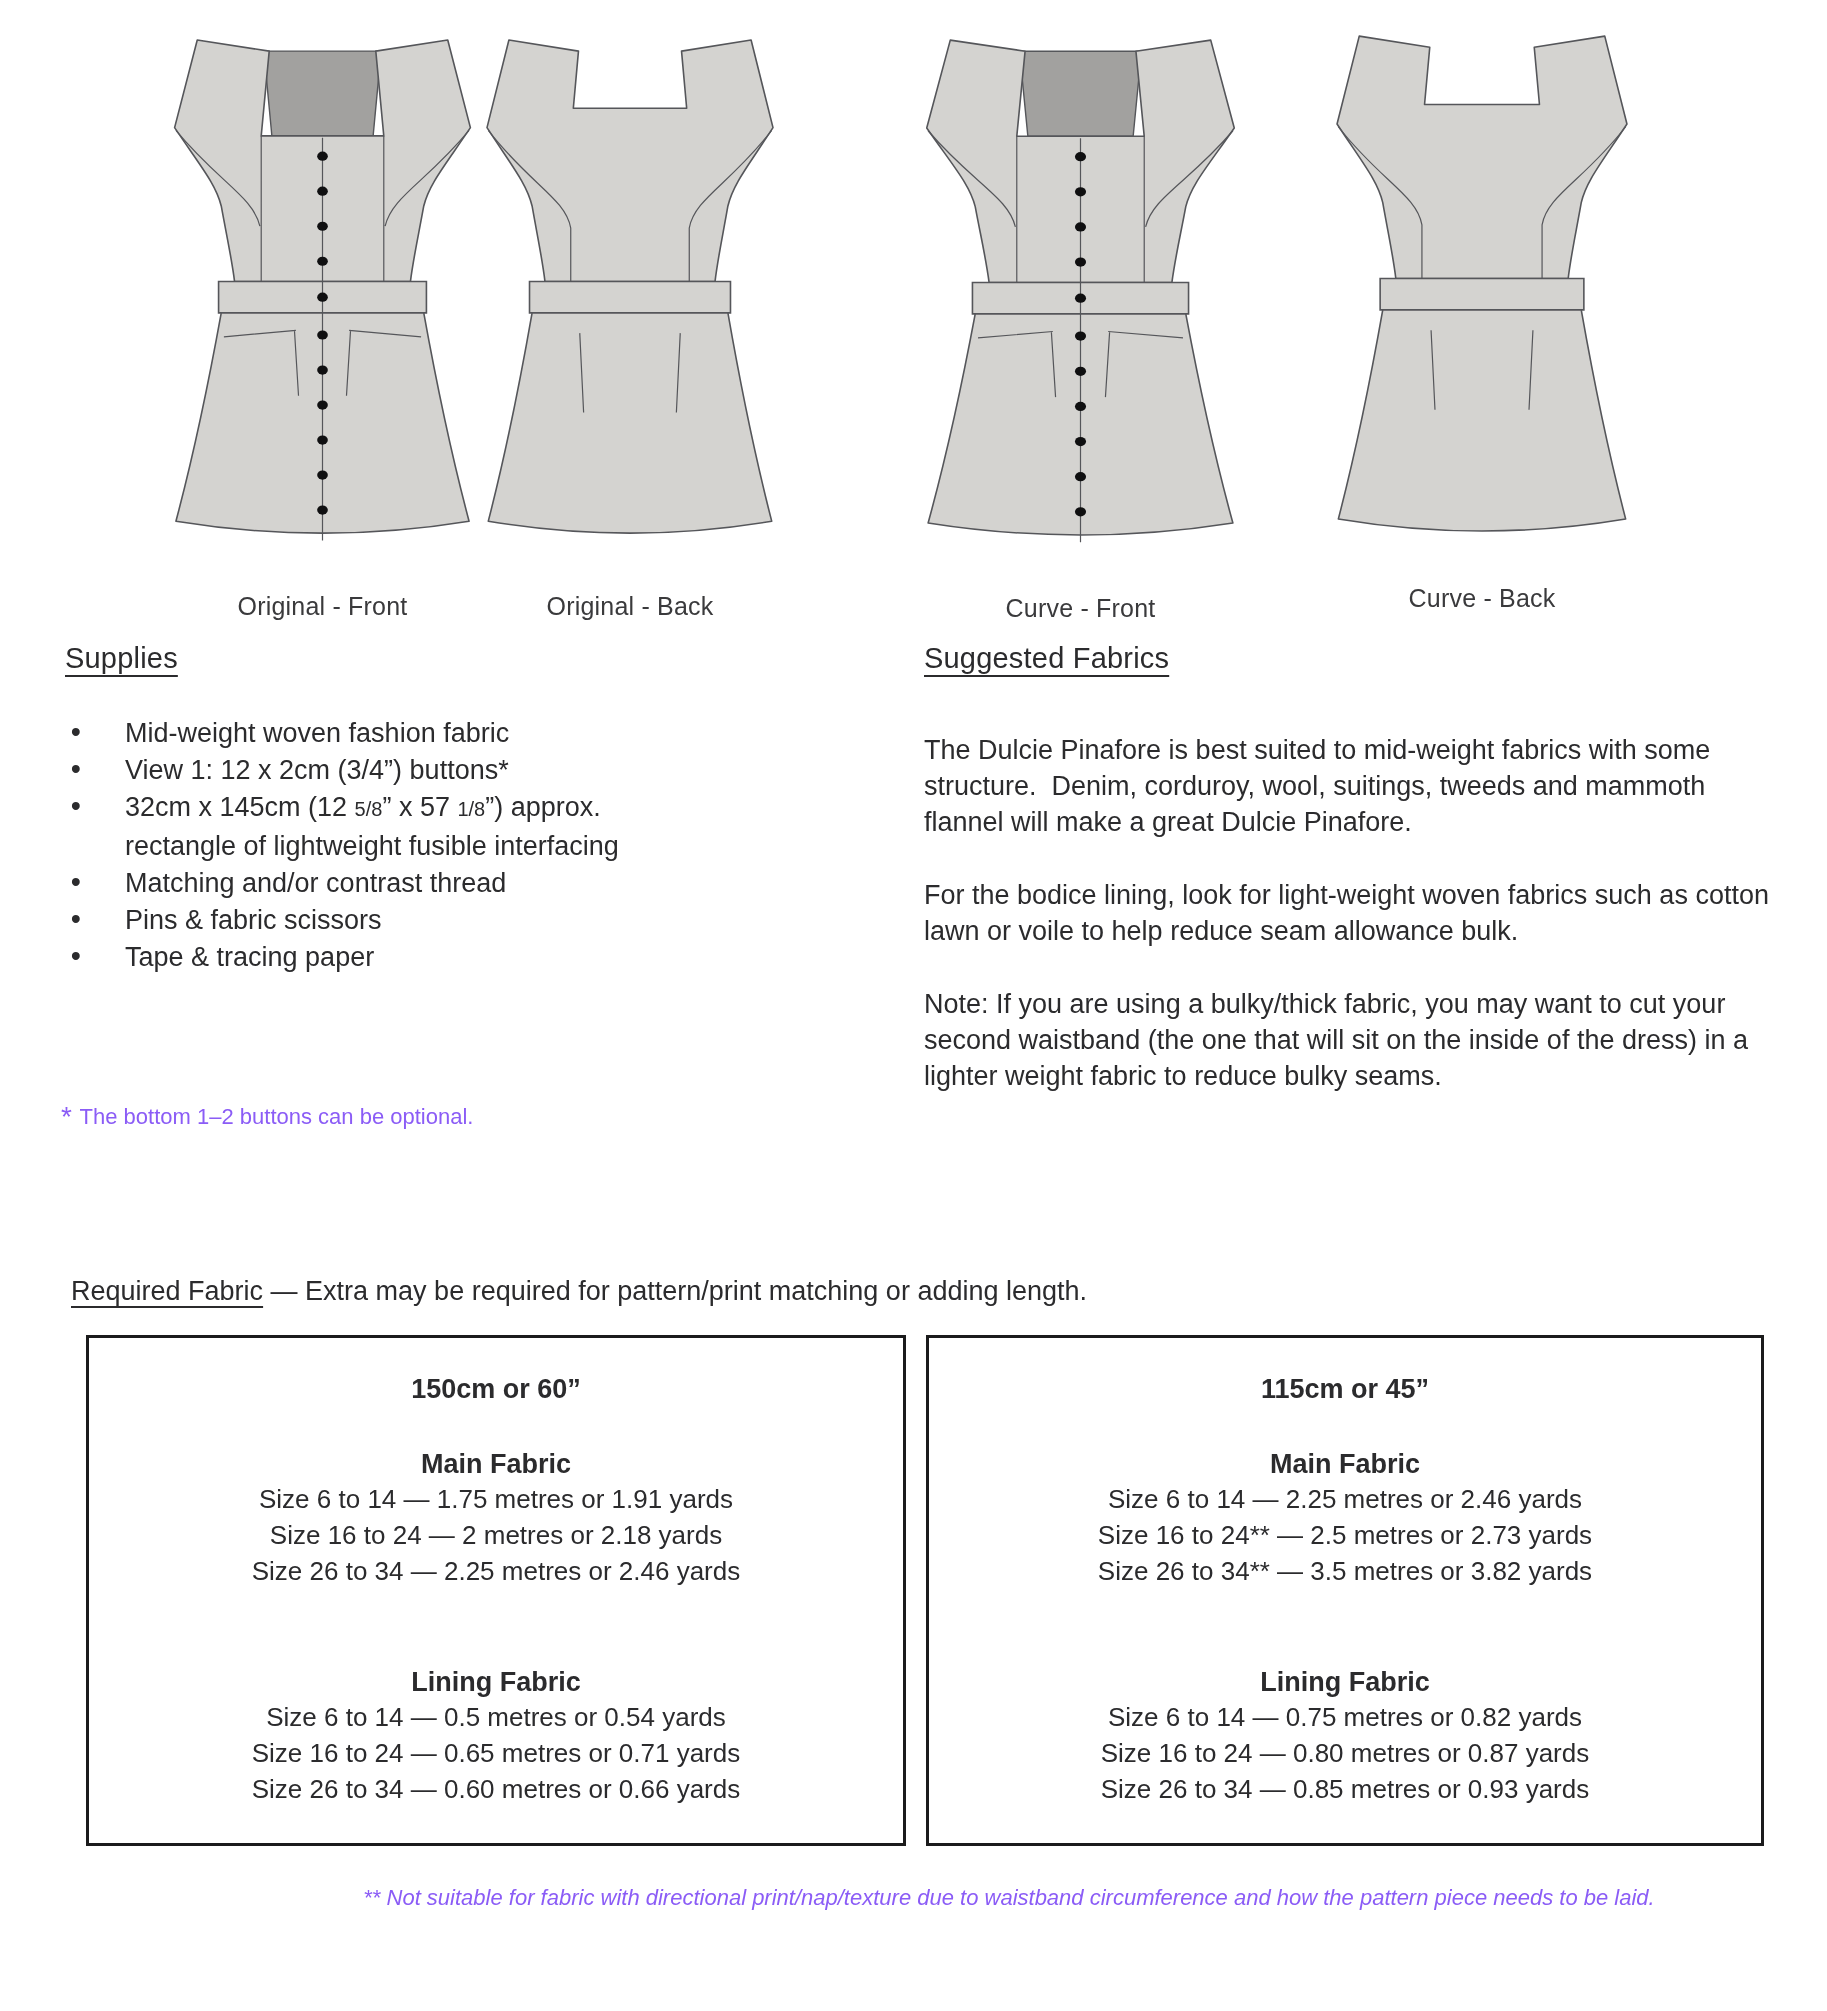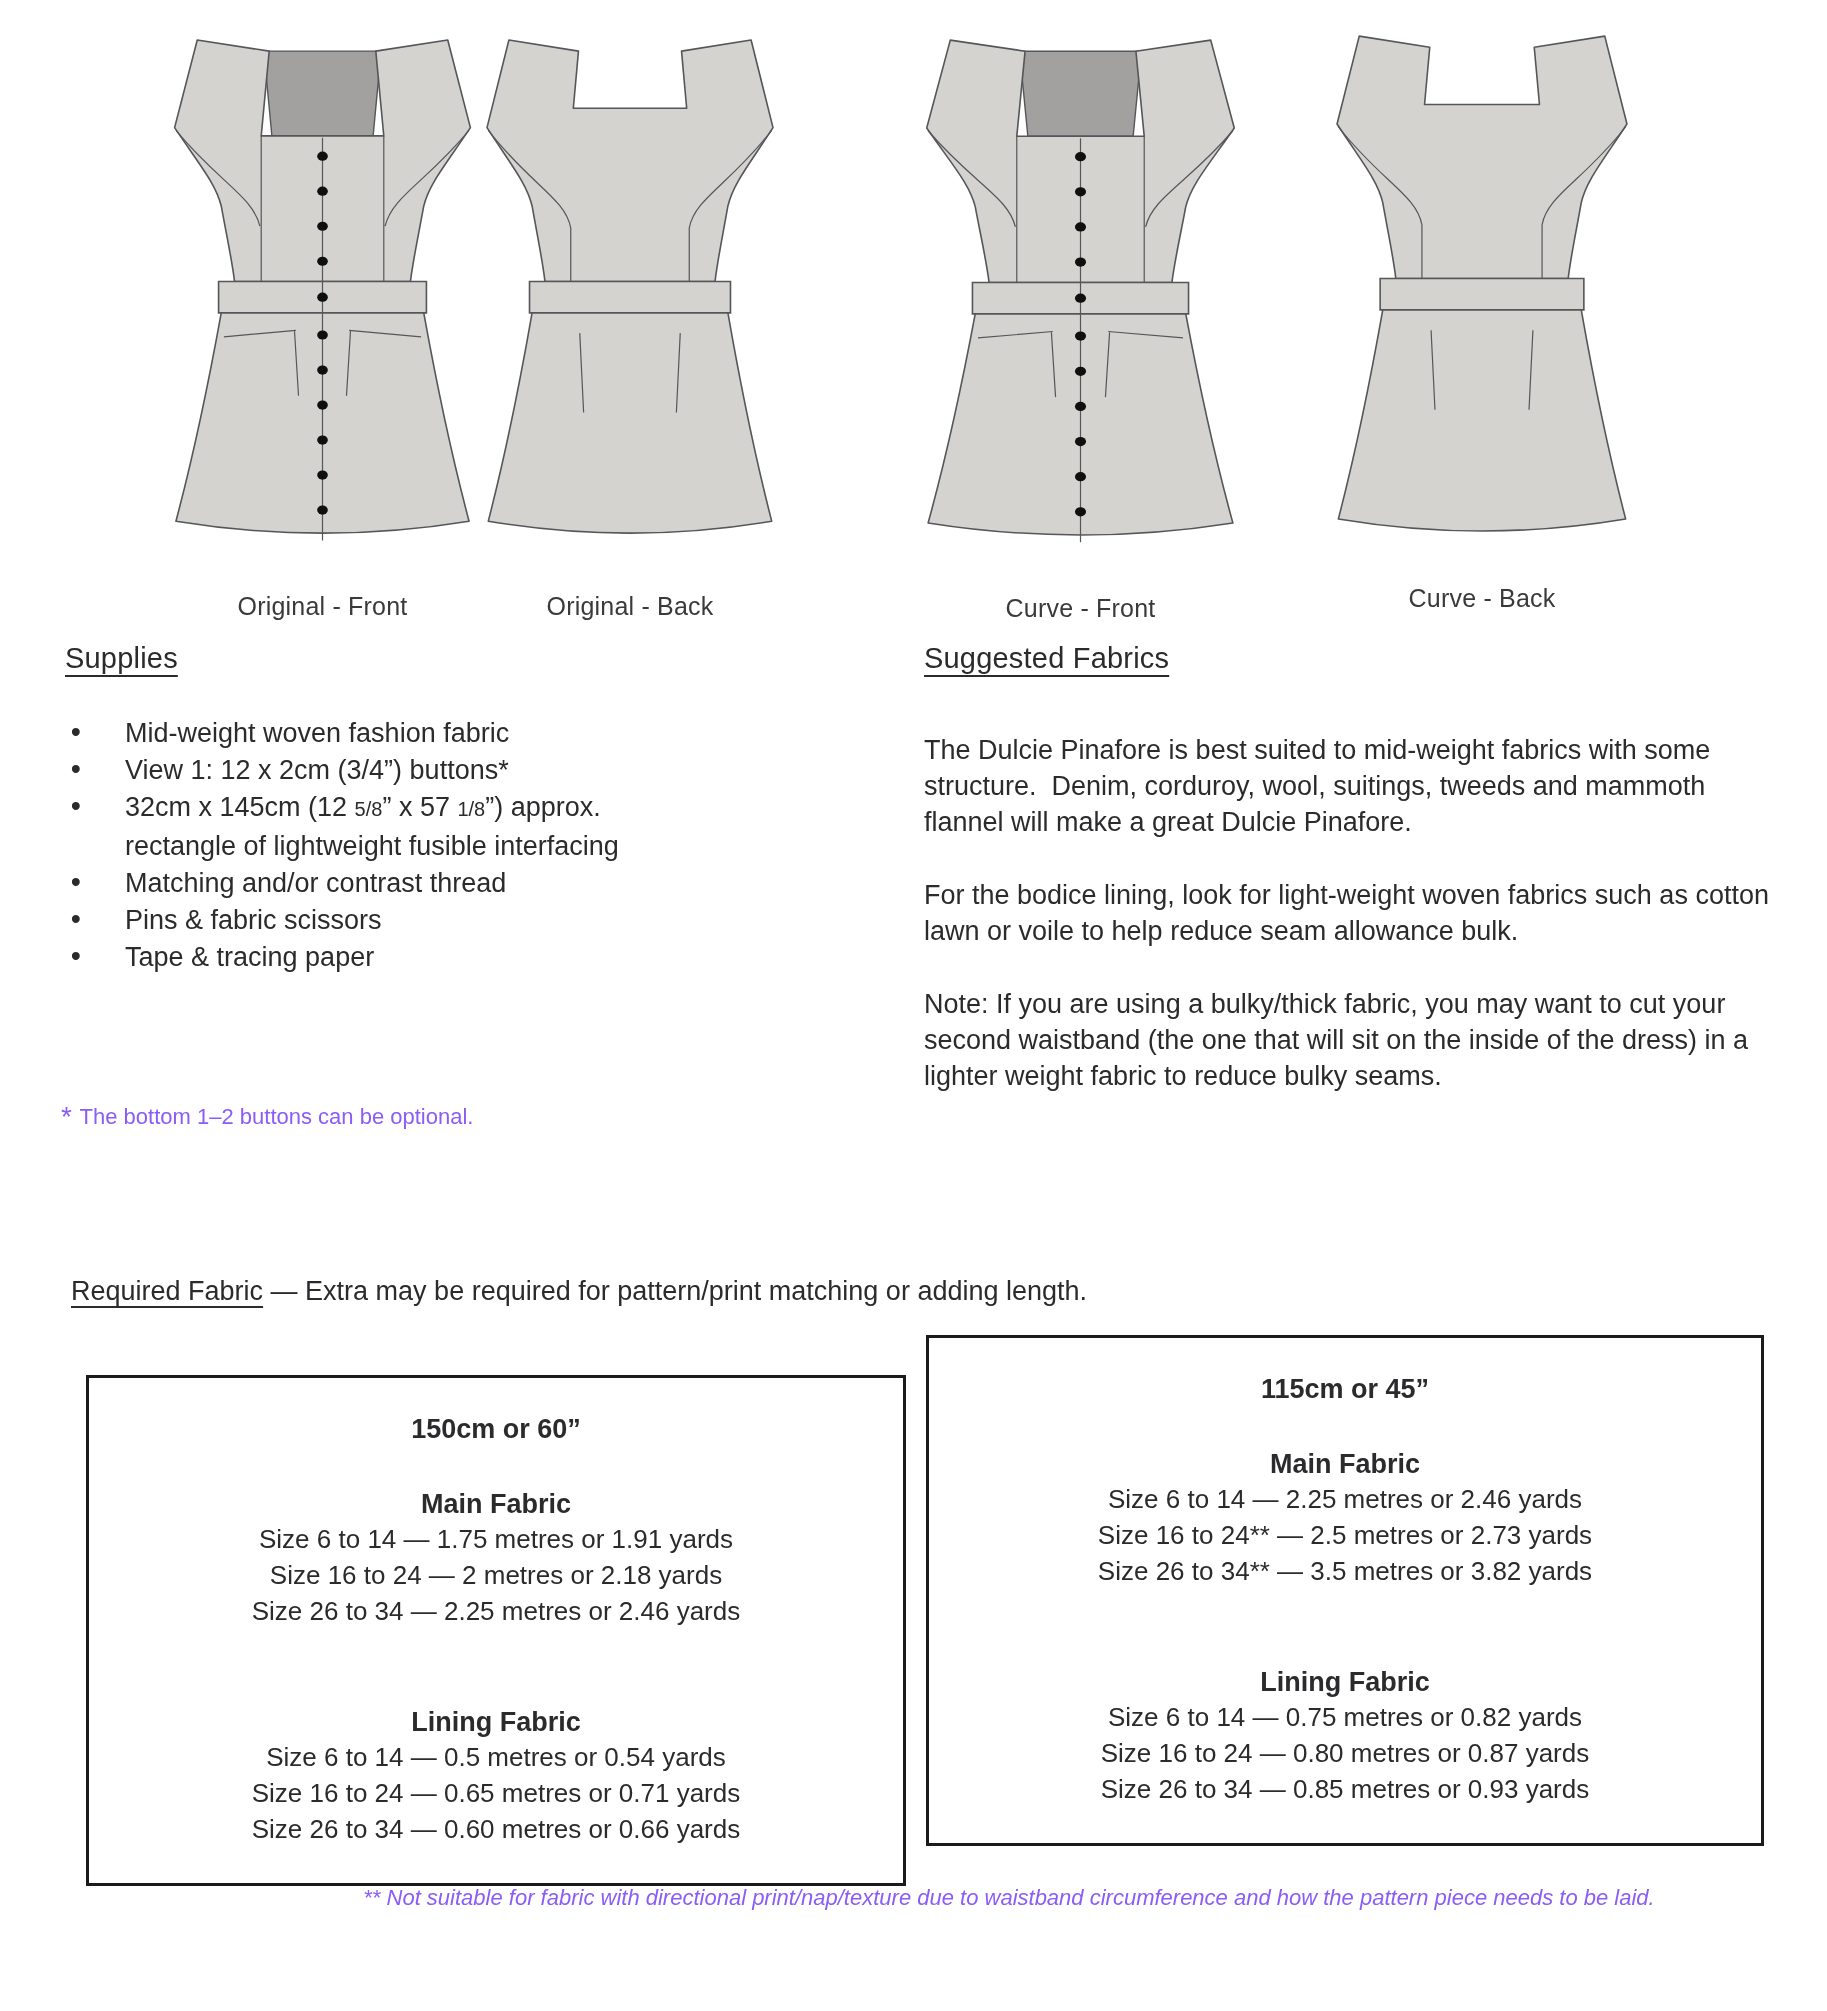--- a/index.html
+++ b/index.html
@@ -49,21 +49,21 @@
   }
   #required-head{position:absolute; left:71px; top:1276px; font-size:27px;}
   #required-head .u{
     text-decoration:underline; text-decoration-thickness:1.9px; text-underline-offset:5.8px;
   }
   
   .fabric-table{
     position:absolute; top:1335px; height:511px; border:3.8px solid #1b1b1c;
     background:#fff; text-align:center; padding-top:35px; font-size:26px;
   }
-  #table-0{left:86px;  width:820px;margin-top:40px;}
+  #table-0{left:86px;  width:820px;}
   #table-1{left:926px; width:838px;}
   .tbl-label{font-weight:bold; font-size:27px; line-height:33px;}
   .tbl-section{margin-top:42px;}
   .tbl-section + .tbl-section{margin-top:77px;}
   .tbl-title{font-weight:bold; font-size:27px; line-height:33px;}
   .tbl-row{line-height:36px;}
   #table-footnote{
     position:absolute; left:279px; top:1885px; width:1460px; text-align:center;
     font-size:22px; font-style:italic; color:#8b5cf6;
   }

